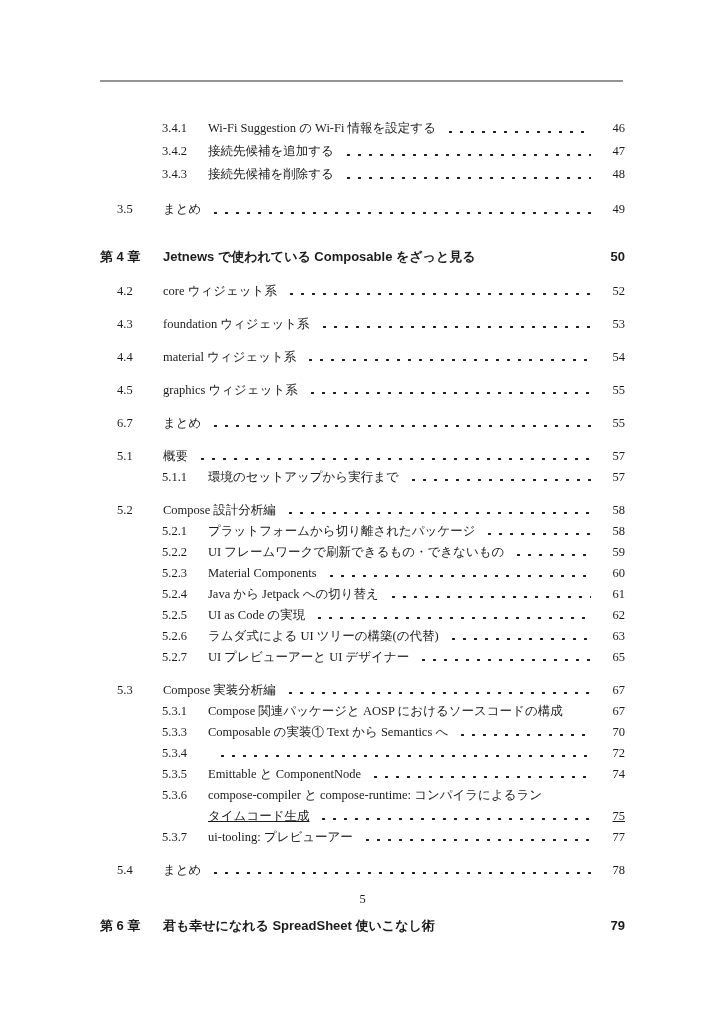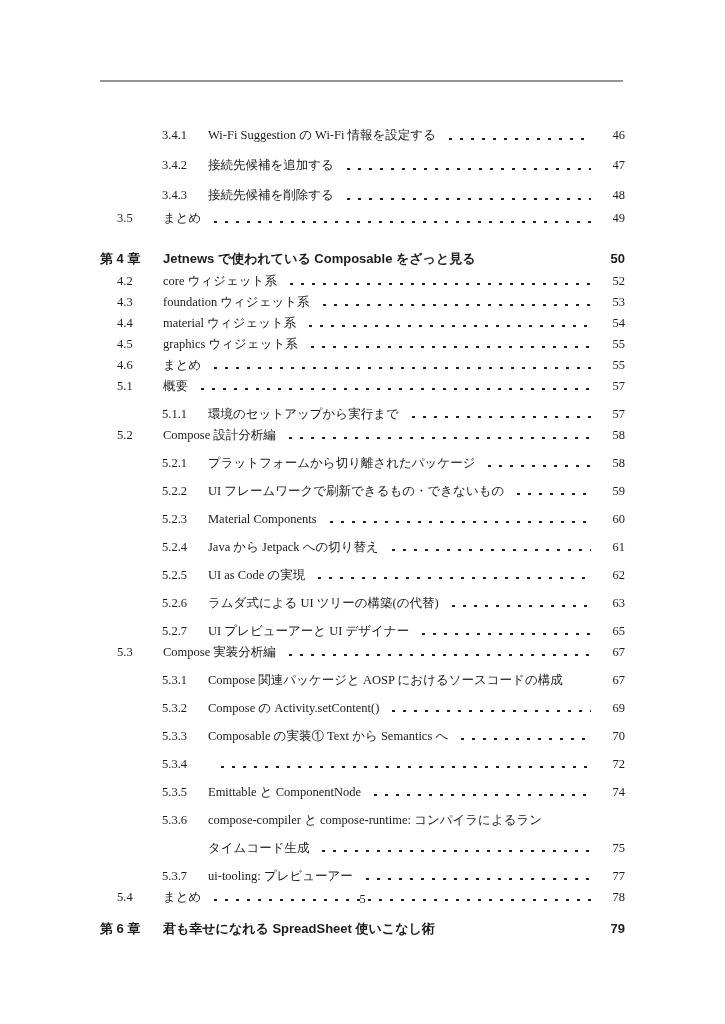--- a/index.html
+++ b/index.html
@@ -30,35 +30,35 @@
   .row {
     display: flex;
     align-items: stretch;
     height: 21px;
     line-height: 21px;
     font-size: 12.5px;
     white-space: nowrap;
   }
   .toc .row:nth-child(-n+4) { height: 23px; line-height: 23px; }
   .row.chapter {
-    margin-top: 16px;
+    margin-top: 23px;
     height: 25px;
     line-height: 25px;
     font-family: "Liberation Sans", "DejaVu Sans", sans-serif;
     font-weight: bold;
     font-size: 13px;
   }
-  .row.chapter:last-child { margin-top: 8px; }
+  .row.chapter:last-child { margin-top: 32px; }
   .num   { flex: 0 0 auto; }
   .chapter   .num { width: 63px; }
-  .section        { padding-left: 17px; }
+  .section        { padding-left: 17px; margin-top: 12px; }
   .section   .num { width: 46px; }
-  .subsection     { padding-left: 62px; margin-top: 7px; }
+  .subsection     { padding-left: 62px; }
   .subsection .num{ width: 46px; }
-  .cont           { padding-left: 108px; }
+  .cont           { padding-left: 108px; text-decoration: underline; }
   .title { flex: 0 0 auto; }
   .leader {
     flex: 1 1 8px;
     min-width: 0;
     margin: 0 10px 0 7px;
     background-image: radial-gradient(circle, var(--text, #1b1b1b) 1.1px, rgba(0,0,0,0) 1.45px);
     background-size: 11px 4px;
     background-repeat: repeat-x;
     background-position: left 2px bottom 6px;
   }
@@ -128,21 +128,21 @@
         <span class="leader"></span>
         <span class="pagenum">54</span>
       </div>
       <div class="row section">
         <span class="num">4.5</span>
         <span class="title">graphics ウィジェット系</span>
         <span class="leader"></span>
         <span class="pagenum">55</span>
       </div>
       <div class="row section">
-        <span class="num">4.6</span>
+        <span class="num">6.7</span>
         <span class="title">まとめ</span>
         <span class="leader"></span>
         <span class="pagenum">55</span>
       </div>
       <div class="row section">
         <span class="num">5.1</span>
         <span class="title">概要</span>
         <span class="leader"></span>
         <span class="pagenum">57</span>
       </div>
@@ -204,26 +204,20 @@
         <span class="num">5.3</span>
         <span class="title">Compose 実装分析編</span>
         <span class="leader"></span>
         <span class="pagenum">67</span>
       </div>
       <div class="row subsection">
         <span class="num">5.3.1</span>
         <span class="title">Compose 関連パッケージと AOSP におけるソースコードの構成</span>
         <span class="spacer"></span>
         <span class="pagenum">67</span>
-      </div>
-      <div class="row subsection">
-        <span class="num">5.3.2</span>
-        <span class="title">Compose の Activity.setContent()</span>
-        <span class="leader"></span>
-        <span class="pagenum">69</span>
       </div>
       <div class="row subsection">
         <span class="num">5.3.3</span>
         <span class="title">Composable の実装① Text から Semantics へ</span>
         <span class="leader"></span>
         <span class="pagenum">70</span>
       </div>
       <div class="row subsection">
         <span class="num">5.3.4</span>
         <span class="leader"></span>

